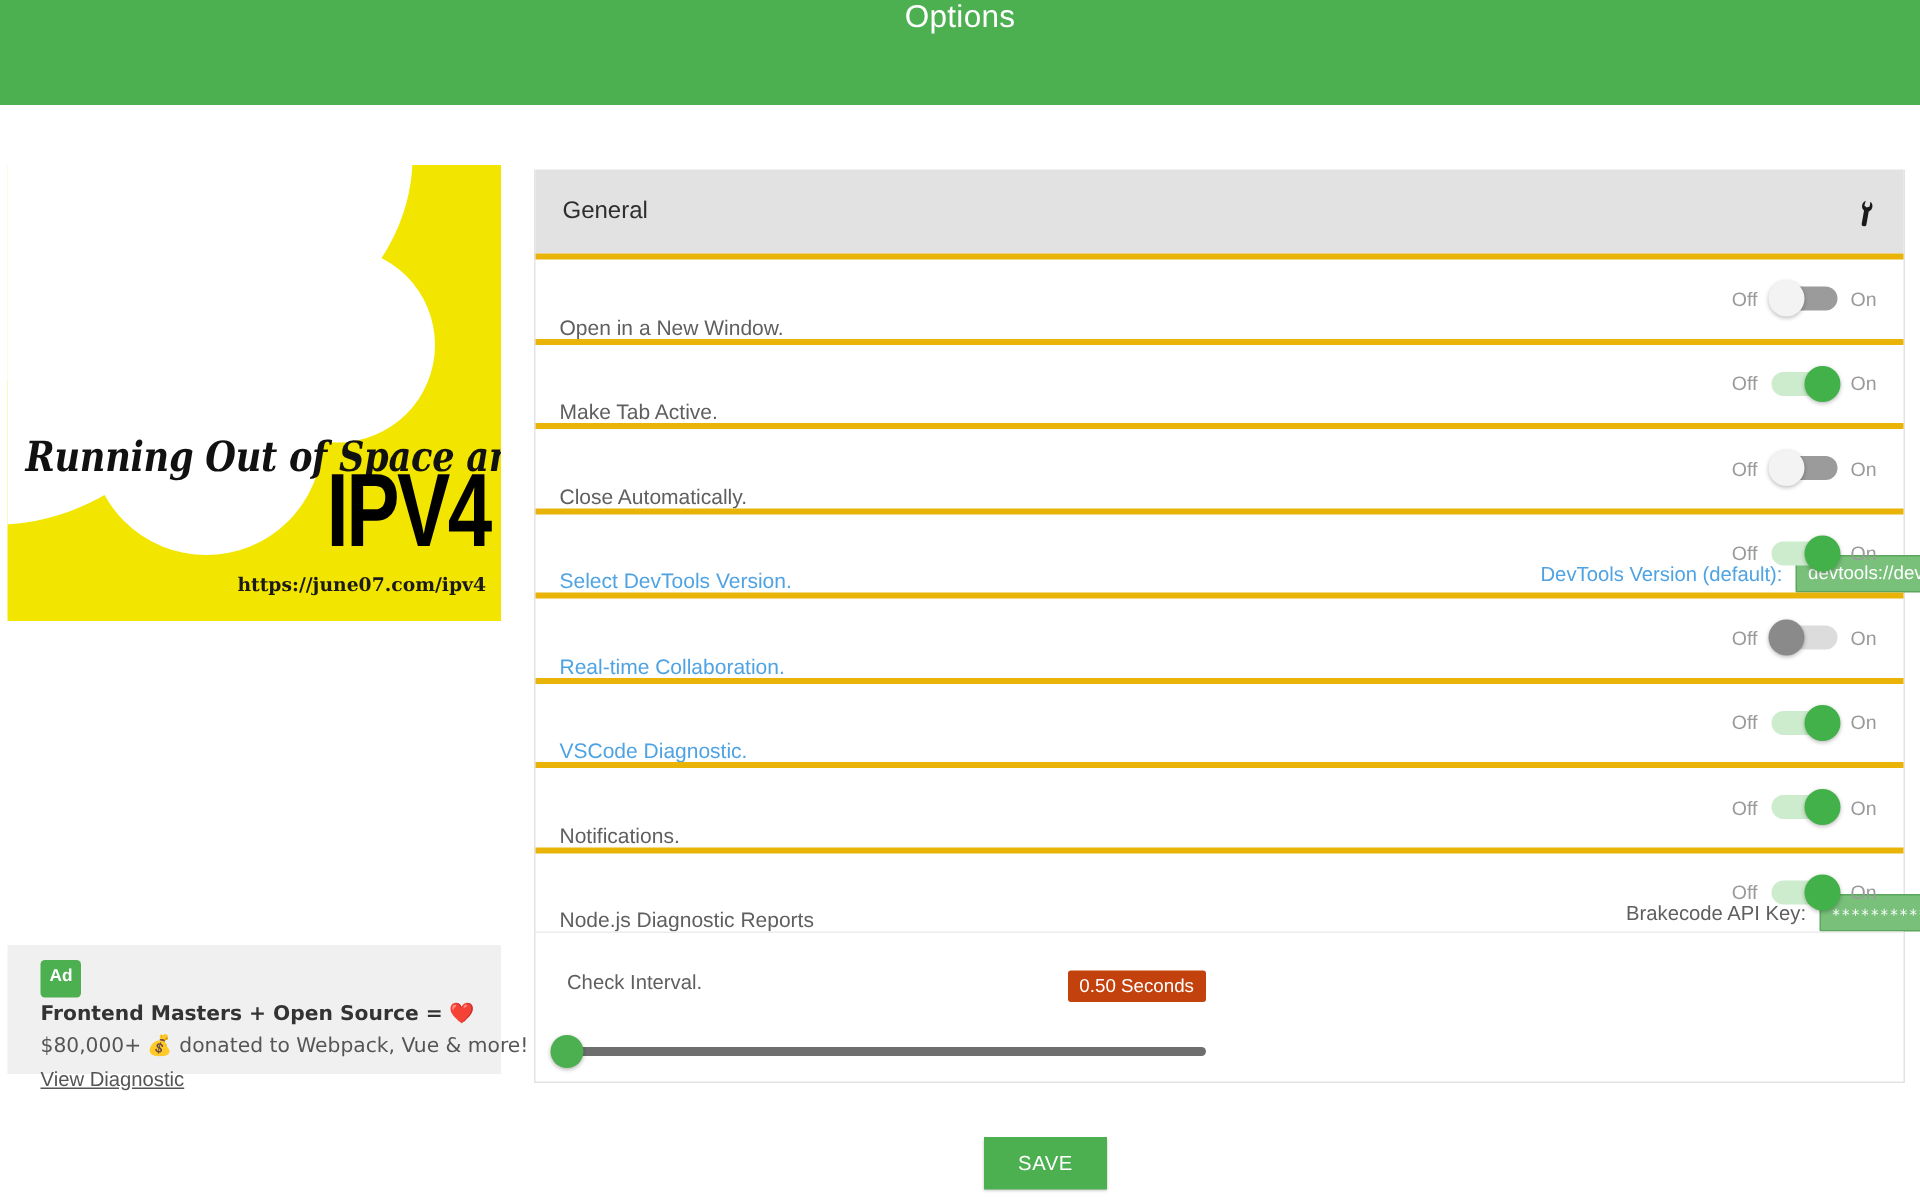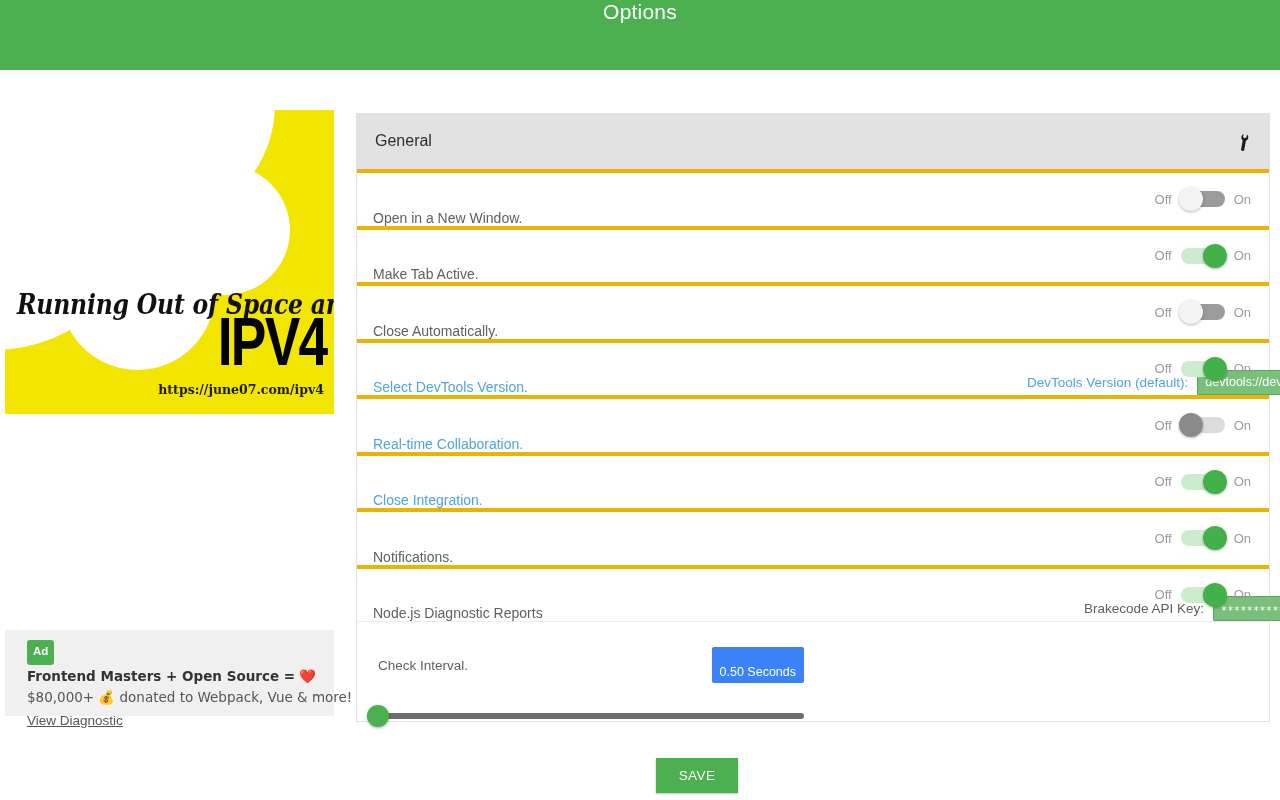--- a/index.html
+++ b/index.html
@@ -202,29 +202,29 @@
   .switch.grey .knob { left: -2px; background: #8a8a8a; }
 
   
   .slider-row {
     height: 100px;
     border-top: 1px solid #ececec;
     position: relative;
   }
   .slider-group { position: absolute; }
   .sl-head {
-    display: flex; align-items: center; justify-content: space-between;
+    display: flex; justify-content: space-between;
     margin-bottom: 30px;
   }
   .sl-label { font-size: 13.5px; color: #5f5f5f; white-space: nowrap; }
   .sl-badge {
-    background: #3b82f6;
+    background: #c2410c;
     color: #ffffff;
     font-size: 12.5px;
-    padding: 18px 8px 4px 8px;
+    padding: 3px 8px 4px 8px;
     border-radius: 2px;
     white-space: nowrap;
   }
   .track {
     position: relative;
     height: 6px;
     background: #6e6e6e;
     border-radius: 3px;
   }
   .thumb {
@@ -345,21 +345,21 @@
     <div class="toggle-wrap">
       <span class="tg-text">Off</span>
       <span class="switch grey">
           <span class="knob"></span>
         </span>
       <span class="tg-text">On</span>
     </div>
   </div>
 
   <div class="row">
-    <div class="row-label link">Close Integration.</div>
+    <div class="row-label link">VSCode Diagnostic.</div>
     <div class="toggle-wrap">
       <span class="tg-text">Off</span>
       <span class="switch on">
           <span class="knob"></span>
         </span>
       <span class="tg-text">On</span>
     </div>
   </div>
 
   <div class="row">

